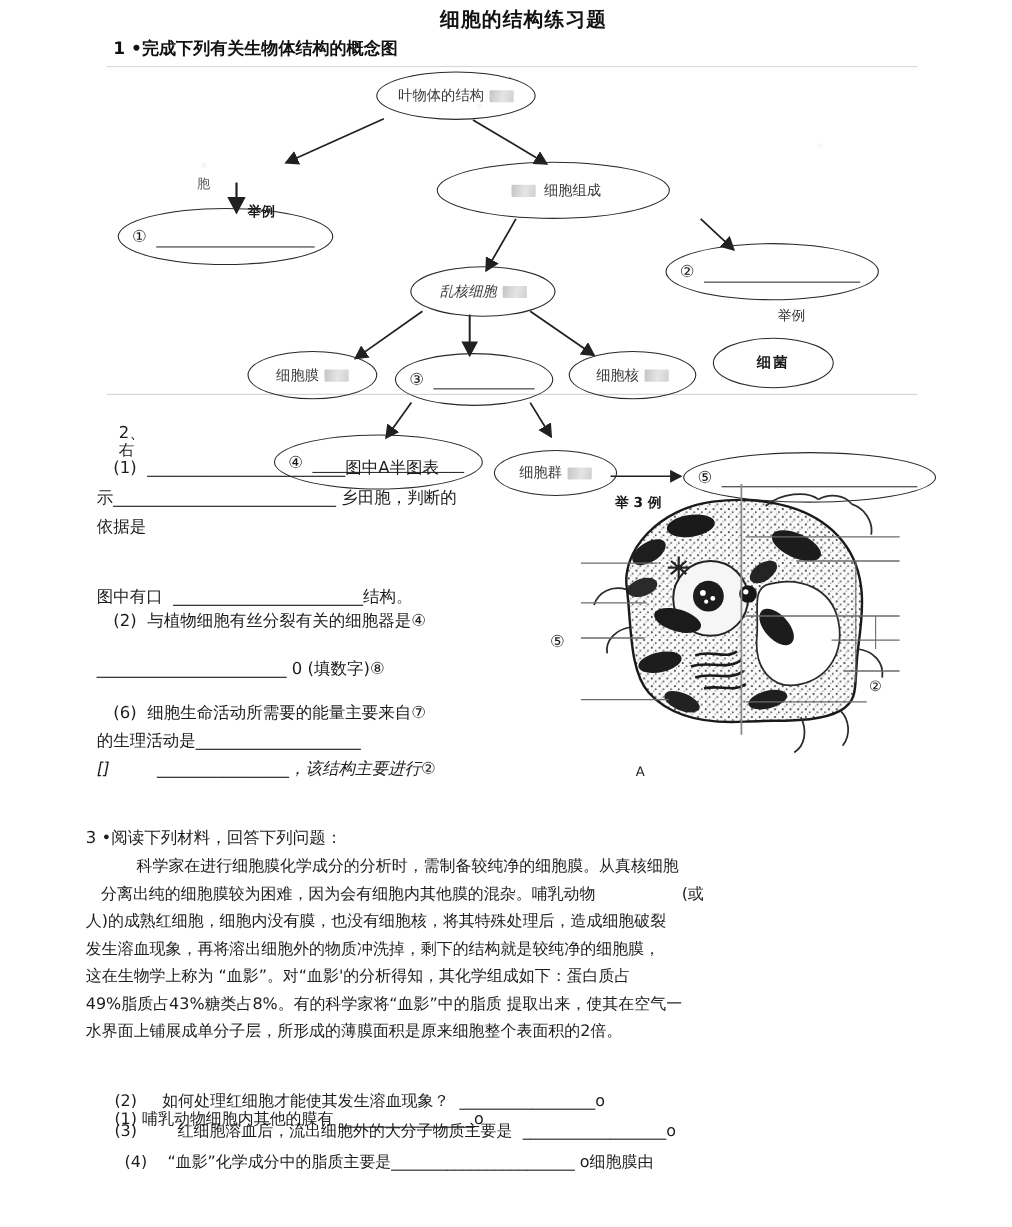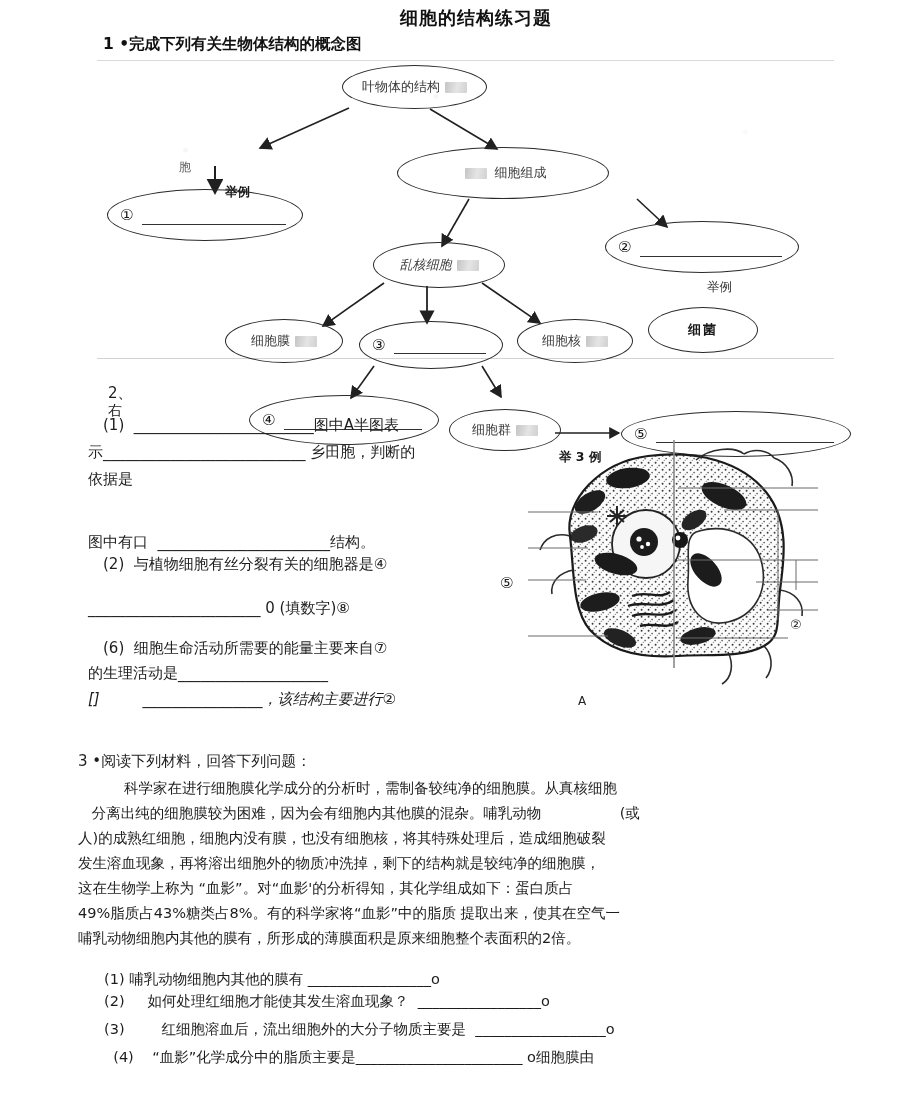--- a/index.html
+++ b/index.html
@@ -364,18 +364,18 @@
 <div class="cell-caption">A</div>
 
 <div class="q-line" style="left:78px; top:750px; font-size:15px;">3 •阅读下列材料，回答下列问题：</div>
 
 <div class="para" style="left:78px; top:776px;">          科学家在进行细胞膜化学成分的分析时，需制备较纯净的细胞膜。从真核细胞</div>
 <div class="para" style="left:78px; top:801px;">   分离出纯的细胞膜较为困难，因为会有细胞内其他膜的混杂。哺乳动物                 (或</div>
 <div class="para" style="left:78px; top:826px;">人)的成熟红细胞，细胞内没有膜，也没有细胞核，将其特殊处理后，造成细胞破裂</div>
 <div class="para" style="left:78px; top:851px;">发生溶血现象，再将溶出细胞外的物质冲洗掉，剩下的结构就是较纯净的细胞膜，</div>
 <div class="para" style="left:78px; top:876px;">这在生物学上称为 “血影”。对“血影'的分析得知，其化学组成如下：蛋白质占</div>
 <div class="para" style="left:78px; top:901px;">49%脂质占43%糖类占8%。有的科学家将“血影”中的脂质 提取出来，使其在空气一</div>
-<div class="para" style="left:78px; top:926px;">哺乳动物细胞内其他的膜有，所形成的薄膜面积是原来细胞整个表面积的2倍。</div>
-
-<div class="para" style="left:104px; top:967px;">(1) 哺乳动物细胞内其他的膜有 _________________o</div>
+<div class="para" style="left:78px; top:926px;">水界面上铺展成单分子层，所形成的薄膜面积是原来细胞整个表面积的2倍。</div>
+
+<div class="para" style="left:104px; top:1006px;">(1) 哺乳动物细胞内其他的膜有 _________________o</div>
 <div class="para" style="left:104px; top:989px;">(2)     如何处理红细胞才能使其发生溶血现象？  _________________o</div>
 <div class="para" style="left:104px; top:1017px;">(3)        红细胞溶血后，流出细胞外的大分子物质主要是  __________________o</div>
 <div class="para" style="left:104px; top:1045px;">  (4)    “血影”化学成分中的脂质主要是_______________________ o细胞膜由</div>
 
 </body></html>

